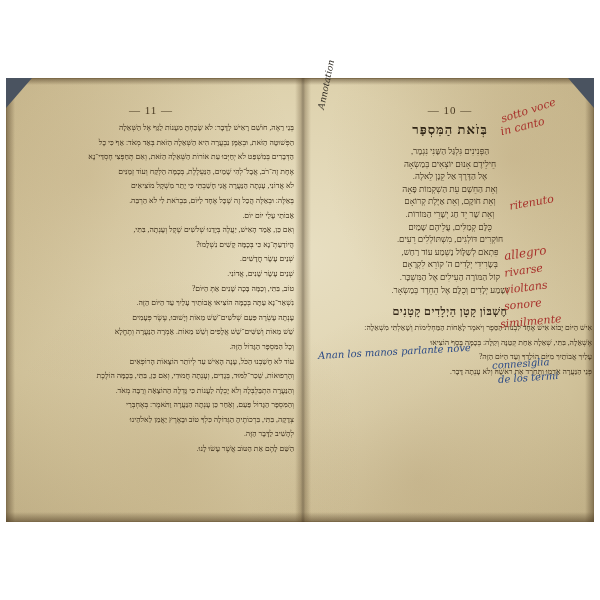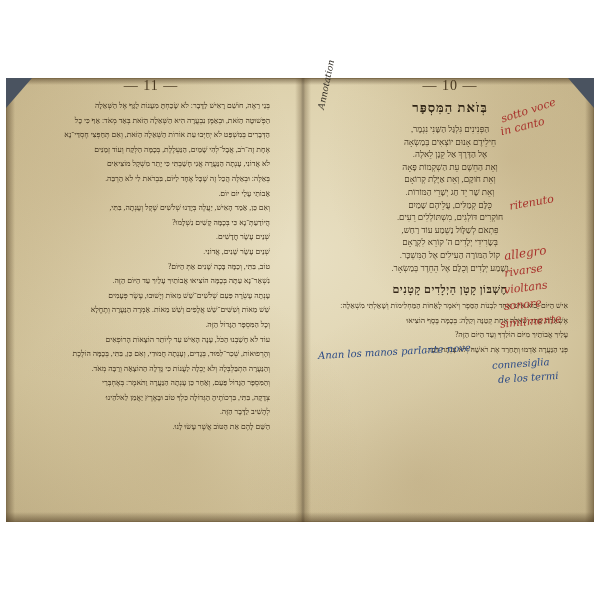--- a/index.html
+++ b/index.html
@@ -92,22 +92,23 @@
     position: absolute;
     top: 0;
     height: 444px;
     z-index: 2;
   }
   .page.right { left: 300px; width: 288px; }
   .page.left  { left: 0px;   width: 290px; }
 
   .page-head {
     text-align: center;
-    font-size: 14px;
+    font-size: 11px;
     color: #4a3a22;
+    margin-top: 26px;
     letter-spacing: 1px;
     font-family: "Liberation Serif", serif;
   }
 
   .title {
     text-align: center;
     font-size: 13px;
     font-weight: bold;
     color: #2f2415;
     margin: 6px 0 7px 0;
@@ -117,21 +118,21 @@
   .subtitle {
     text-align: center;
     font-size: 11px;
     font-weight: bold;
     color: #332618;
     margin: 9px 0 5px 0;
     letter-spacing: 0.5px;
   }
 
   .body {
-    padding: 0 26px;
+    padding: 0 2px;
     direction: rtl;
     text-align: justify;
     color: #3a2c19;
     font-family: Liberation Serif, serif;
   }
 
   .verse {
     font-size: 8.6px;
     line-height: 12.6px;
     text-align: center;

